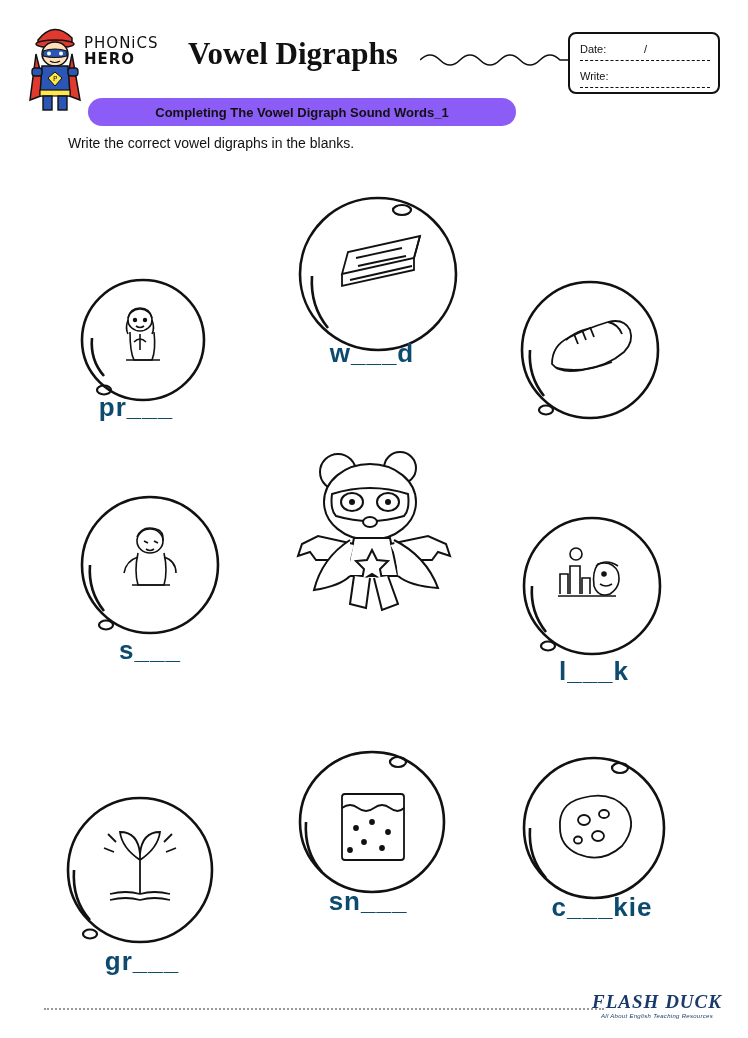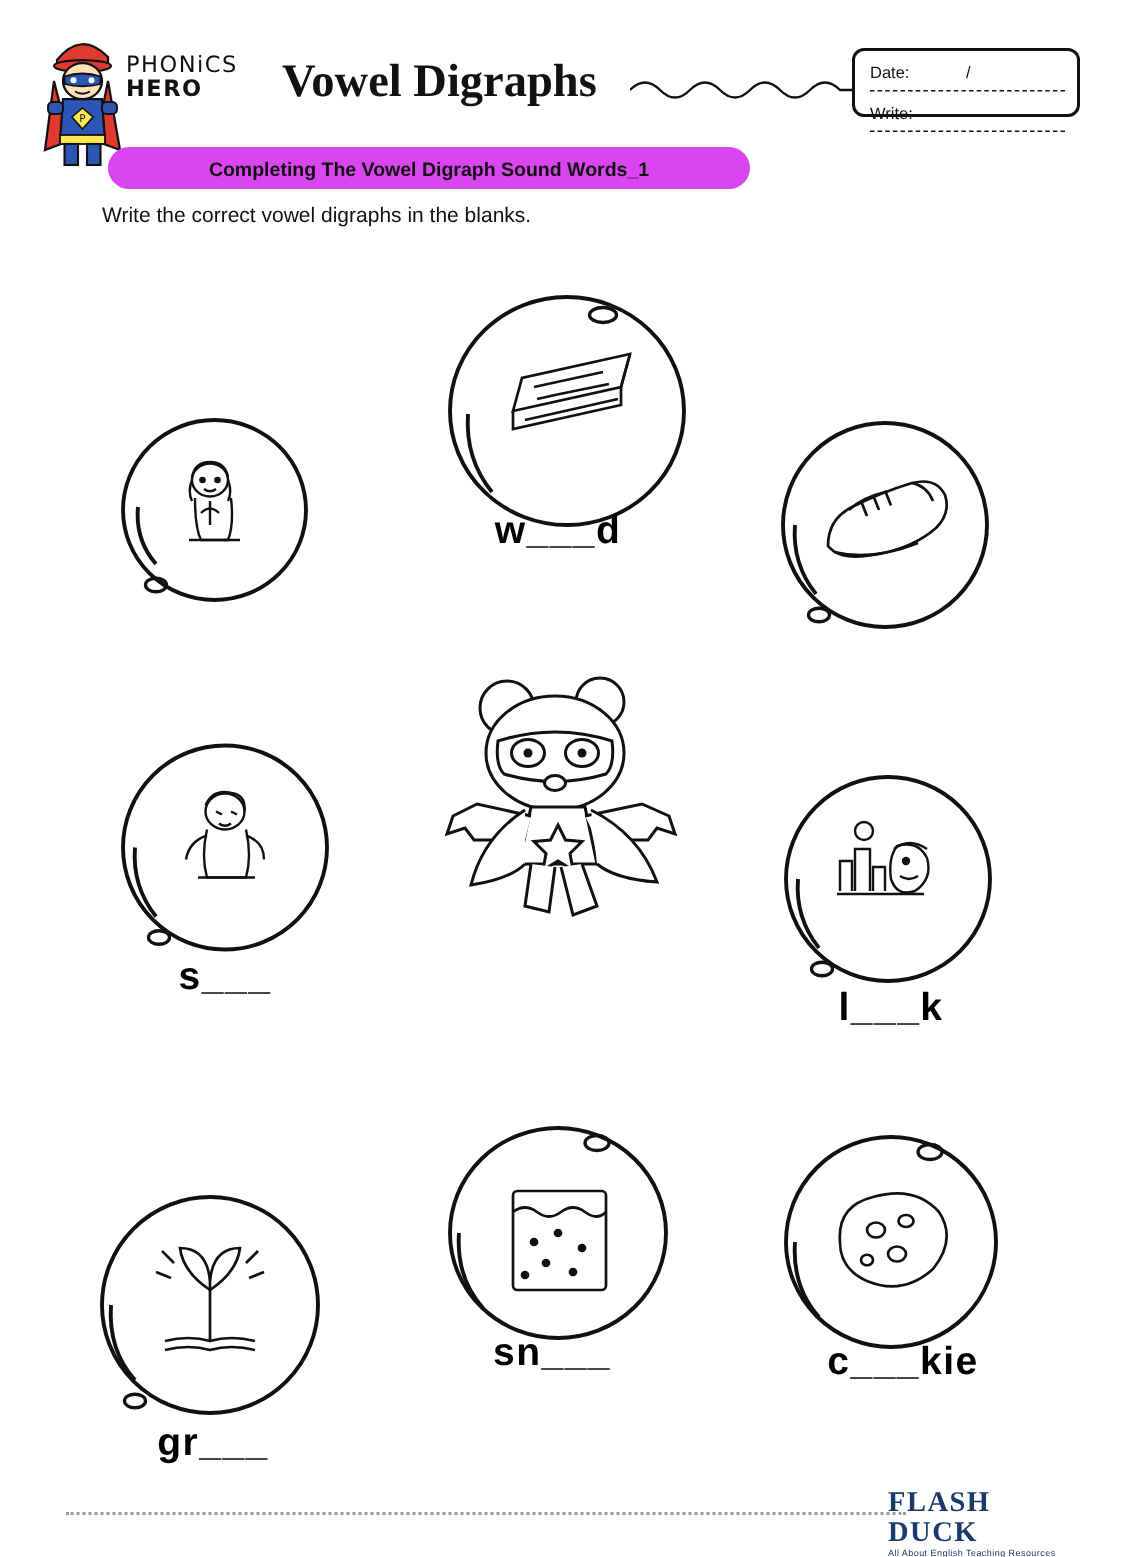--- a/index.html
+++ b/index.html
@@ -54,21 +54,21 @@
     letter-spacing: 0px;
   }
   .squiggle {
     position: absolute;
     left: 420px; top: 34px;
     width: 150px; height: 20px;
   }
   .datebox {
     position: absolute;
     left: 568px; top: 18px;
-    width: 152px; height: 46px;
+    width: 152px; height: 62px;
     border: 2px solid #111;
     border-radius: 8px;
   }
   .datebox .row {
     position: absolute;
     font-family: "Liberation Sans", sans-serif;
     font-size: 11px;
     color: #111;
   }
   .datebox .lbl-date { left: 10px; top: 9px; }
@@ -78,23 +78,23 @@
     position: absolute;
     left: 10px; width: 130px;
     border-top: 1px dashed #111;
     height: 0;
   }
   .datebox .dash-1 { top: 26px; }
   .datebox .dash-2 { top: 53px; }
 
   .subtitle-bar {
     position: absolute;
-    left: 72px; top: 84px;
+    left: 88px; top: 84px;
     width: 428px; height: 28px;
-    background: #d946ef;
+    background: #8b5cf6;
     border-radius: 14px;
     display: flex;
     align-items: center;
     justify-content: center;
   }
   .subtitle-bar span {
     font-family: "Liberation Sans", sans-serif;
     font-weight: bold;
     font-size: 13px;
     color: #111;
@@ -118,42 +118,43 @@
   }
   .ball svg { display: block; }
   .word {
     position: absolute;
     width: 200px;
     text-align: center;
     left: -32px;
     font-family: "Liberation Sans", sans-serif;
     font-weight: bold;
     font-size: 26px;
-    color: #000000;
+    color: #0c4a6e;
     letter-spacing: 1px;
     white-space: pre;
   }
   .mascot-center {
     position: absolute;
     left: 258px; top: 440px;
     width: 240px; height: 180px;
   }
 
   
   .footer-line {
     position: absolute;
     left: 44px; top: 1008px;
     width: 560px; height: 0;
     border-top: 2px dotted #999;
   }
   .footer-logo {
     position: absolute;
     right: 26px; top: 992px;
     width: 130px; height: 34px;
-    text-align: left;
+    text-align: center;
+    font-style: italic;
   }
   .footer-logo .fl-main {
     font-family: "Liberation Serif", serif;
     font-weight: bold;
     font-size: 19px;
     color: #1a3a6b;
     letter-spacing: 1px;
     line-height: 20px;
   }
   .footer-logo .fl-sub {
@@ -243,20 +244,21 @@
         <circle cx="67" cy="52" r="1.4" fill="#111"></circle>
         <circle cx="77" cy="52" r="1.4" fill="#111"></circle>
         <path d="M68 58 Q72 61 76 58"></path>
         <path d="M62 64 Q62 84 66 92 L84 92 Q88 82 86 64"></path>
         <path d="M72 66 L72 82"></path>
         <path d="M66 74 Q72 68 78 74"></path>
         <path d="M58 92 L92 92"></path>
       </g>
     </svg>
   </div>
+  <div class="word" style="top:124px;">pr___</div>
 </div>
 
 <div class="item" style="left:290px; top:186px;">
   <div class="ball">
     <svg width="180" height="180" viewBox="0 0 180 180">
       <ellipse cx="88" cy="88" rx="78" ry="76" fill="#fff" stroke="#111" stroke-width="2.6"></ellipse>
       <path d="M22 90 Q20 120 38 142" fill="none" stroke="#111" stroke-width="2.6"></path>
       <ellipse cx="112" cy="24" rx="9" ry="5" fill="none" stroke="#111" stroke-width="2.2"></ellipse>
 
       <g stroke="#111" stroke-width="1.8" fill="none">

